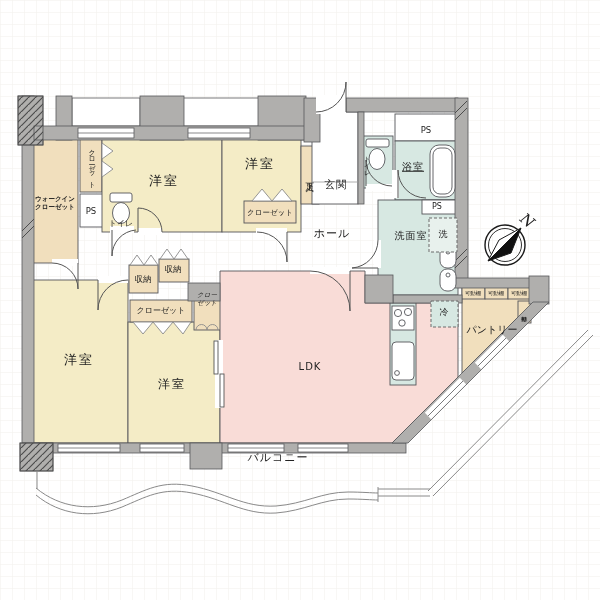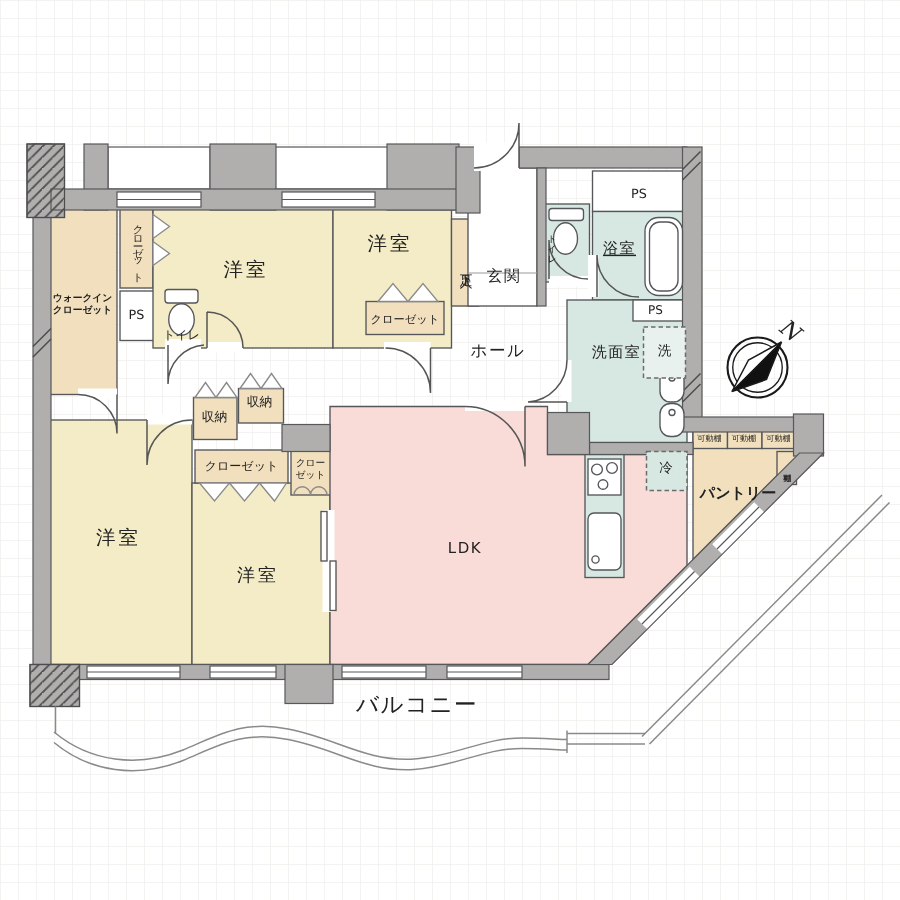--- a/index.html
+++ b/index.html
@@ -197,27 +197,27 @@
 <div class="lbl v" style="left:367px;top:162px;font-size:6px;">トイレ</div>
 <div class="lbl" style="left:332px;top:206px;font-size:11px;letter-spacing:1px;margin-top:28px;">ホール</div>
 <div class="lbl" style="left:426px;top:130px;font-size:8.5px;">PS</div>
 <div class="lbl" style="left:413px;top:167px;font-size:10px;letter-spacing:1px;text-decoration:underline;">浴室</div>
 <div class="lbl" style="left:437px;top:207px;font-size:8px;">PS</div>
 <div class="lbl" style="left:443px;top:235px;font-size:9px;">洗</div>
 <div class="lbl" style="left:411px;top:236px;font-size:10px;letter-spacing:1px;">洗面室</div>
 <div class="lbl" style="left:143px;top:279px;font-size:8.5px;">収納</div>
 <div class="lbl" style="left:173px;top:269px;font-size:8.5px;">収納</div>
 <div class="lbl" style="left:161px;top:311px;font-size:8px;">クローゼット</div>
-<div class="lbl" style="left:207px;top:313px;font-size:6.5px;">クロー
+<div class="lbl" style="left:207px;top:299px;font-size:6.5px;font-style:italic;">クロー
 ゼット</div>
 <div class="lbl" style="left:79px;top:360px;font-size:13px;letter-spacing:2px;">洋室</div>
 <div class="lbl" style="left:172px;top:384px;font-size:12px;letter-spacing:2px;">洋室</div>
 <div class="lbl" style="left:310px;top:367px;font-size:10px;letter-spacing:1px;">LDK</div>
 <div class="lbl" style="left:444px;top:313px;font-size:9px;">冷</div>
-<div class="lbl" style="left:492px;top:330px;font-size:10px;font-weight:bold;">パントリー</div>
+<div class="lbl" style="left:492px;top:330px;font-size:10px;">パントリー</div>
 <div class="lbl tiny" style="left:473px;top:293px;font-size:6px;">可動棚</div>
 <div class="lbl tiny" style="left:496px;top:293px;font-size:6px;">可動棚</div>
 <div class="lbl tiny" style="left:519px;top:293px;font-size:6px;">可動棚</div>
 <div class="lbl v tiny" style="left:524px;top:312px;font-size:6px;">可動棚</div>
-<div class="lbl" style="left:278px;top:470px;font-size:15px;letter-spacing:1px;text-align:right;">バルコニー</div>
+<div class="lbl" style="left:278px;top:458px;font-size:11px;letter-spacing:1px;text-align:right;">バルコニー</div>
 <div class="lbl n-mark" style="left:527px;top:221px;font-size:15px;">N</div>
 
 </div>
 
 </body></html>

